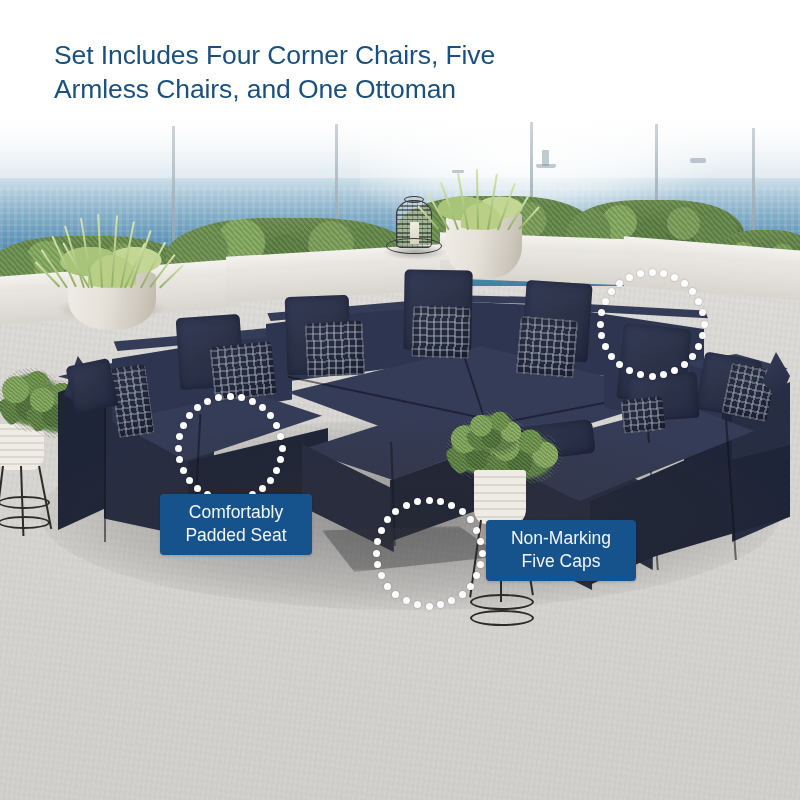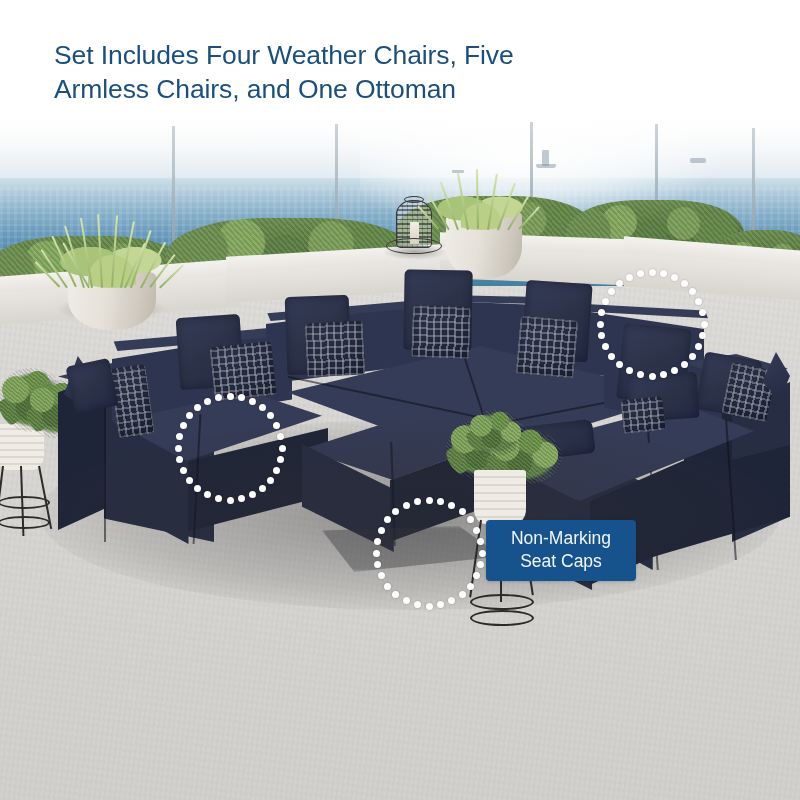--- a/index.html
+++ b/index.html
@@ -613,20 +613,22 @@
       <i style="left: 0px; top: 53px; background: rgb(255, 255, 255);"></i>
       <i style="left: 1.32882px; top: 41.2064px; background: rgb(255, 255, 255);"></i>
       <i style="left: 5.24865px; top: 30.0042px; background: rgb(255, 255, 255);"></i>
       <i style="left: 11.5629px; top: 19.955px; background: rgb(255, 255, 255);"></i>
       <i style="left: 19.955px; top: 11.5629px; background: rgb(255, 255, 255);"></i>
       <i style="left: 30.0042px; top: 5.24865px; background: rgb(255, 255, 255);"></i>
       <i style="left: 41.2064px; top: 1.32882px; background: rgb(255, 255, 255);"></i>
     </div>
 
 
+  <div class="badge" style="left:160px; top:494px; width:152px;">Comfortably
+Padded Seat</div>
 
   <div class="badge" style="left:486px; top:520px; width:150px;">Non-Marking
-Seat Caps</div>
-
-  <div id="headline">Set Includes Four Weather Chairs, Five
+Five Caps</div>
+
+  <div id="headline">Set Includes Four Corner Chairs, Five
 Armless Chairs, and One Ottoman</div>
 
 </div>
 
 </body></html>

